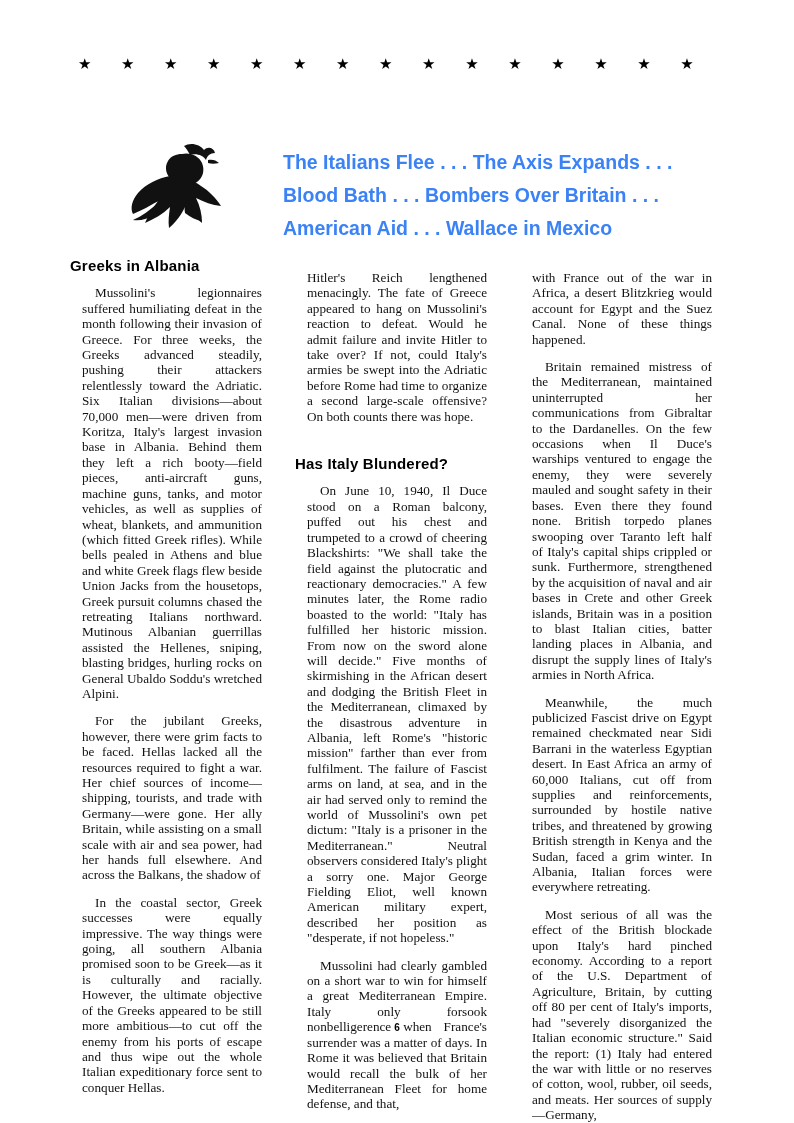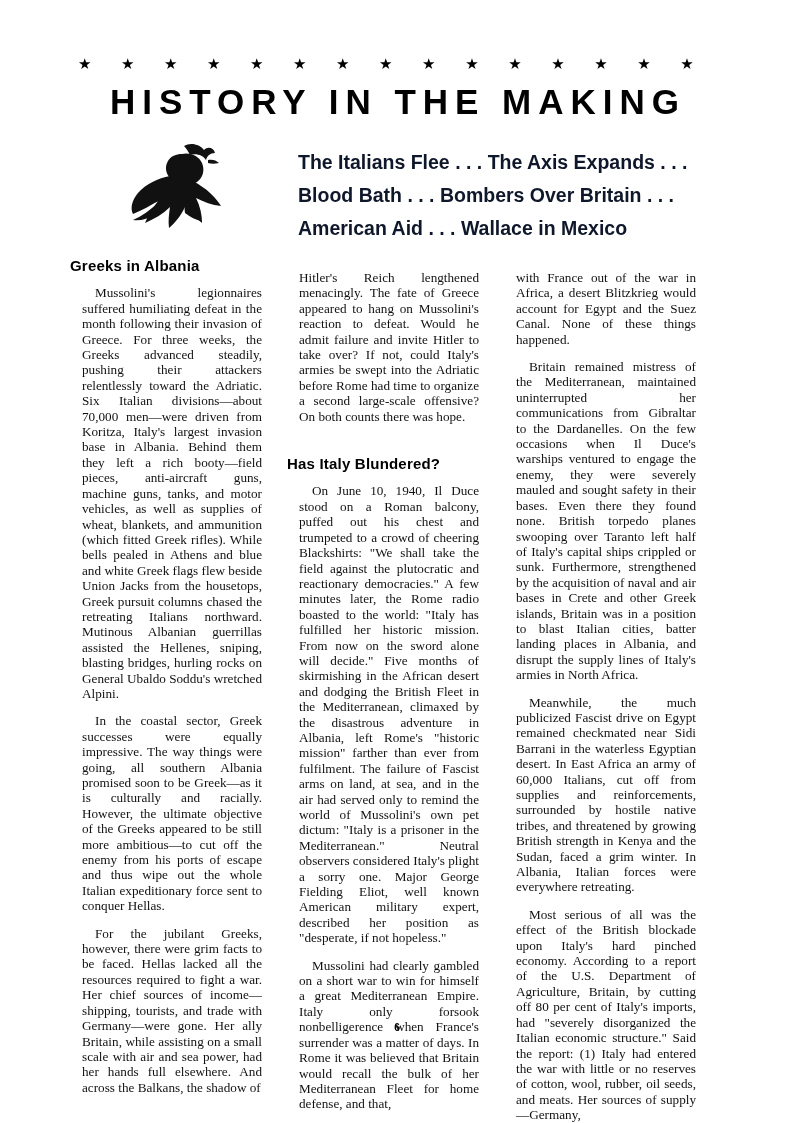--- a/index.html
+++ b/index.html
@@ -50,37 +50,37 @@
   }
   .eagle {
     position: absolute;
     left: 120px;
     top: 140px;
     width: 140px;
     height: 100px;
   }
   .deck {
     position: absolute;
-    left: 298px;
+    left: 283px;
     top: 146px;
     width: 437px;
     font-family: "Liberation Sans", sans-serif;
     font-weight: bold;
     font-size: 19.5px;
     line-height: 33px;
-    color: #0f172a;
+    color: #3b82f6;
   }
   .columns {
     position: absolute;
     left: 70px;
     top: 258px;
     width: 654px;
     height: 760px;
     display: flex;
-    gap: 13px;
+    gap: 21px;
   }
   .col {
     width: 204px;
     font-size: 13.2px;
     line-height: 15.4px;
     text-align: justify;
     text-justify: inter-word;
     color: #111;
   }
   .col p {
@@ -114,21 +114,20 @@
     color: #000;
   }
 </style>
 </head>
 <body>
 
 <div class="page">
 
   <div class="star-rule">★ ★ ★ ★ ★ ★ ★ ★ ★ ★ ★ ★ ★ ★ ★ ★ ★ ★ ★ ★ ★ ★ ★ ★ ★ ★ ★ ★ ★ ★ ★ ★ ★ ★</div>
 
-  <div class="masthead">HISTORY IN THE MAKING</div>
 
   <div class="eagle">
     <svg width="140" height="100" viewBox="0 0 140 100" xmlns="http://www.w3.org/2000/svg">
       <g fill="#111111">
         <path d="M64 6 C70 2 80 4 84 10 C88 6 94 8 95 13 C90 13 87 16 86 20 C83 15 76 13 70 15 C68 11 66 8 64 6 Z"></path>
         <path d="M62 14 C70 12 79 16 82 23 C85 30 83 38 77 42 C70 47 60 46 53 41 C46 36 44 27 48 21 C51 16 56 14 62 14 Z"></path>
         <path d="M50 36 C38 38 26 44 18 53 C12 60 10 68 13 74 C22 70 30 66 38 61 C33 68 28 75 25 83 C34 79 43 74 50 67 C49 74 48 81 49 88 C56 82 62 74 66 65 C70 72 75 78 82 83 C82 74 80 66 76 58 C84 62 92 65 101 66 C96 58 89 51 81 46 C72 40 61 35 50 36 Z"></path>
         <path d="M66 60 C72 66 78 73 82 81 C76 80 70 77 65 73 C64 69 65 64 66 60 Z"></path>
         <path d="M38 63 C30 70 22 76 13 80 C20 81 28 79 35 75 C37 72 38 67 38 63 Z"></path>
         <path d="M88 20 C92 19 96 20 99 23 C95 24 91 24 88 23 Z"></path>
@@ -141,22 +140,22 @@
     </svg>
   </div>
 
   <div class="deck">The Italians Flee . . . The Axis Expands . . . Blood Bath . . . Bombers Over Britain . . . American Aid . . . Wallace in Mexico</div>
 
   <div class="columns">
 
     <div class="col">
       <h2 class="sec">Greeks in Albania</h2>
       <p>Mussolini's legionnaires suffered humiliating defeat in the month following their invasion of Greece. For three weeks, the Greeks advanced steadily, pushing their attackers relentlessly toward the Adriatic. Six Italian divisions—about 70,000 men—were driven from Koritza, Italy's largest invasion base in Albania. Behind them they left a rich booty—field pieces, anti-aircraft guns, machine guns, tanks, and motor vehicles, as well as supplies of wheat, blankets, and ammunition (which fitted Greek rifles). While bells pealed in Athens and blue and white Greek flags flew beside Union Jacks from the housetops, Greek pursuit columns chased the retreating Italians northward. Mutinous Albanian guerrillas assisted the Hellenes, sniping, blasting bridges, hurling rocks on General Ubaldo Soddu's wretched Alpini.</p>
+      <p>For the jubilant Greeks, however, there were grim facts to be faced. Hellas lacked all the resources required to fight a war. Her chief sources of income—shipping, tourists, and trade with Germany—were gone. Her ally Britain, while assisting on a small scale with air and sea power, had her hands full elsewhere. And across the Balkans, the shadow of</p>
       <p>In the coastal sector, Greek successes were equally impressive. The way things were going, all southern Albania promised soon to be Greek—as it is culturally and racially. However, the ultimate objective of the Greeks appeared to be still more ambitious—to cut off the enemy from his ports of escape and thus wipe out the whole Italian expeditionary force sent to conquer Hellas.</p>
-      <p>For the jubilant Greeks, however, there were grim facts to be faced. Hellas lacked all the resources required to fight a war. Her chief sources of income—shipping, tourists, and trade with Germany—were gone. Her ally Britain, while assisting on a small scale with air and sea power, had her hands full elsewhere. And across the Balkans, the shadow of</p>
     </div>
 
     <div class="col">
       <p class="noindent">Hitler's Reich lengthened menacingly. The fate of Greece appeared to hang on Mussolini's reaction to defeat. Would he admit failure and invite Hitler to take over? If not, could Italy's armies be swept into the Adriatic before Rome had time to organize a second large-scale offensive? On both counts there was hope.</p>
       <h2 class="sec spaced">Has Italy Blundered?</h2>
       <p>On June 10, 1940, Il Duce stood on a Roman balcony, puffed out his chest and trumpeted to a crowd of cheering Blackshirts: "We shall take the field against the plutocratic and reactionary democracies." A few minutes later, the Rome radio boasted to the world: "Italy has fulfilled her historic mission. From now on the sword alone will decide." Five months of skirmishing in the African desert and dodging the British Fleet in the Mediterranean, climaxed by the disastrous adventure in Albania, left Rome's "historic mission" farther than ever from fulfilment. The failure of Fascist arms on land, at sea, and in the air had served only to remind the world of Mussolini's own pet dictum: "Italy is a prisoner in the Mediterranean." Neutral observers considered Italy's plight a sorry one. Major George Fielding Eliot, well known American military expert, described her position as "desperate, if not hopeless."</p>
       <p>Mussolini had clearly gambled on a short war to win for himself a great Mediterranean Empire. Italy only forsook nonbelligerence when France's surrender was a matter of days. In Rome it was believed that Britain would recall the bulk of her Mediterranean Fleet for home defense, and that,</p>
     </div>
 
     <div class="col">

